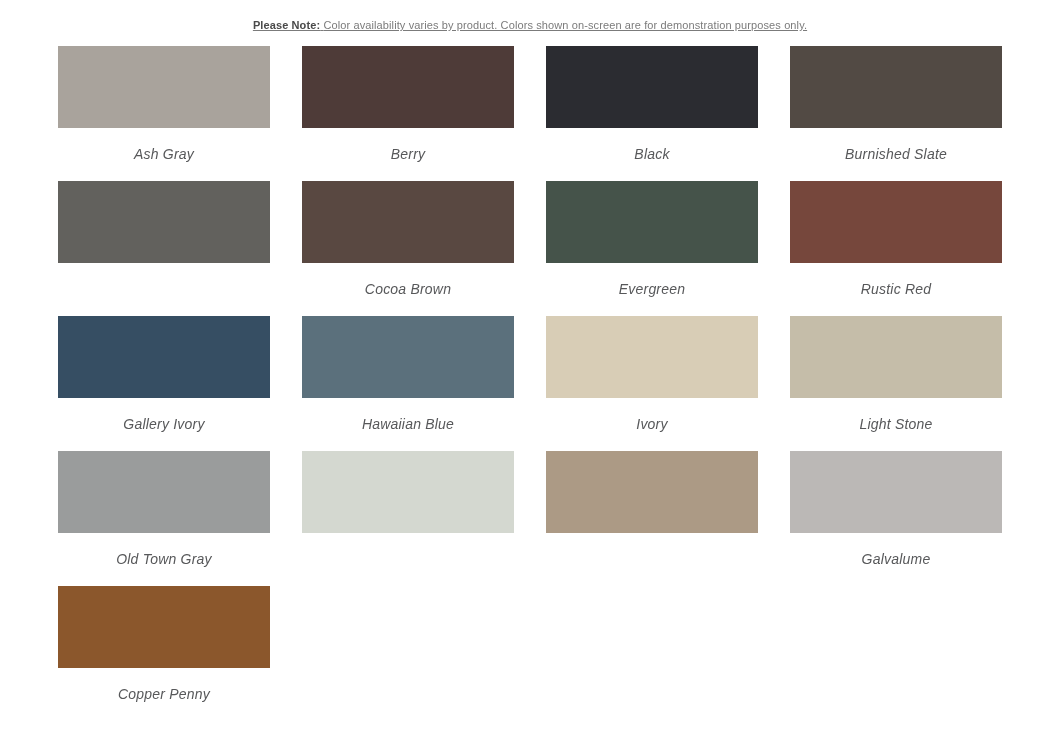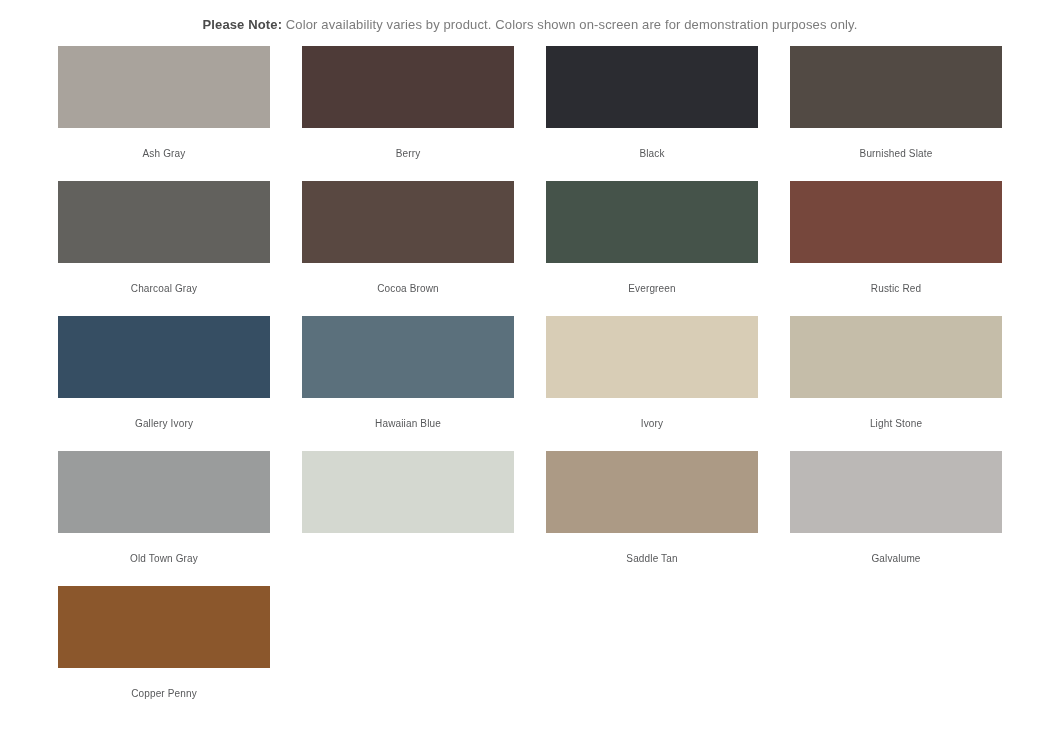--- a/index.html
+++ b/index.html
@@ -21,24 +21,25 @@
     height: 735px;
     position: relative;
     background: #ffffff;
   }
 
   
   .note-bar {
     width: 100%;
     padding-top: 17px;
     text-align: center;
-    font-size: 13px;
+    font-size: 11px;
     line-height: 16px;
     color: #7b7b7b;
     letter-spacing: 0.01em;
+    text-decoration: underline;
   }
   .note-bar .note-label {
     font-weight: bold;
     color: #4a4a4a;
   }
   .note-bar .note-text {
     font-weight: normal;
     color: #7b7b7b;
   }
 
@@ -65,26 +66,27 @@
   .swatch-chip {
     width: 212px;
     height: 82px;
     display: block;
     flex: 0 0 auto;
   }
 
   .swatch-label {
     width: 212px;
     text-align: center;
-    font-size: 10px;
+    font-size: 14px;
     line-height: 18px;
     color: #57585a;
     padding-top: 17px;
     letter-spacing: 0.015em;
     white-space: nowrap;
+    font-style: italic;
   }
 
   .swatch-cell.is-empty .swatch-chip,
   .swatch-cell.is-empty .swatch-label {
     visibility: hidden;
   }
 </style>
 </head>
 <body>
 
@@ -107,21 +109,20 @@
       <div class="swatch-cell">
         <div class="swatch-chip" style="background-color: rgb(43, 44, 49);"></div>
         <div class="swatch-label">Black</div>
       </div>
       <div class="swatch-cell">
         <div class="swatch-chip" style="background-color: rgb(82, 74, 68);"></div>
         <div class="swatch-label">Burnished Slate</div>
       </div>
       <div class="swatch-cell">
         <div class="swatch-chip" style="background-color: rgb(98, 97, 93);"></div>
-        <div class="swatch-label">Charcoal Gray</div>
       </div>
       <div class="swatch-cell">
         <div class="swatch-chip" style="background-color: rgb(89, 72, 65);"></div>
         <div class="swatch-label">Cocoa Brown</div>
       </div>
       <div class="swatch-cell">
         <div class="swatch-chip" style="background-color: rgb(69, 83, 74);"></div>
         <div class="swatch-label">Evergreen</div>
       </div>
       <div class="swatch-cell">
@@ -146,21 +147,20 @@
       </div>
       <div class="swatch-cell">
         <div class="swatch-chip" style="background-color: rgb(154, 156, 156);"></div>
         <div class="swatch-label">Old Town Gray</div>
       </div>
       <div class="swatch-cell">
         <div class="swatch-chip" style="background-color: rgb(212, 216, 208);"></div>
       </div>
       <div class="swatch-cell">
         <div class="swatch-chip" style="background-color: rgb(172, 154, 133);"></div>
-        <div class="swatch-label">Saddle Tan</div>
       </div>
       <div class="swatch-cell">
         <div class="swatch-chip" style="background-color: rgb(187, 184, 182);"></div>
         <div class="swatch-label">Galvalume</div>
       </div>
       <div class="swatch-cell">
         <div class="swatch-chip" style="background-color: rgb(139, 87, 44);"></div>
         <div class="swatch-label">Copper Penny</div>
       </div>
       <div class="swatch-cell is-empty">

